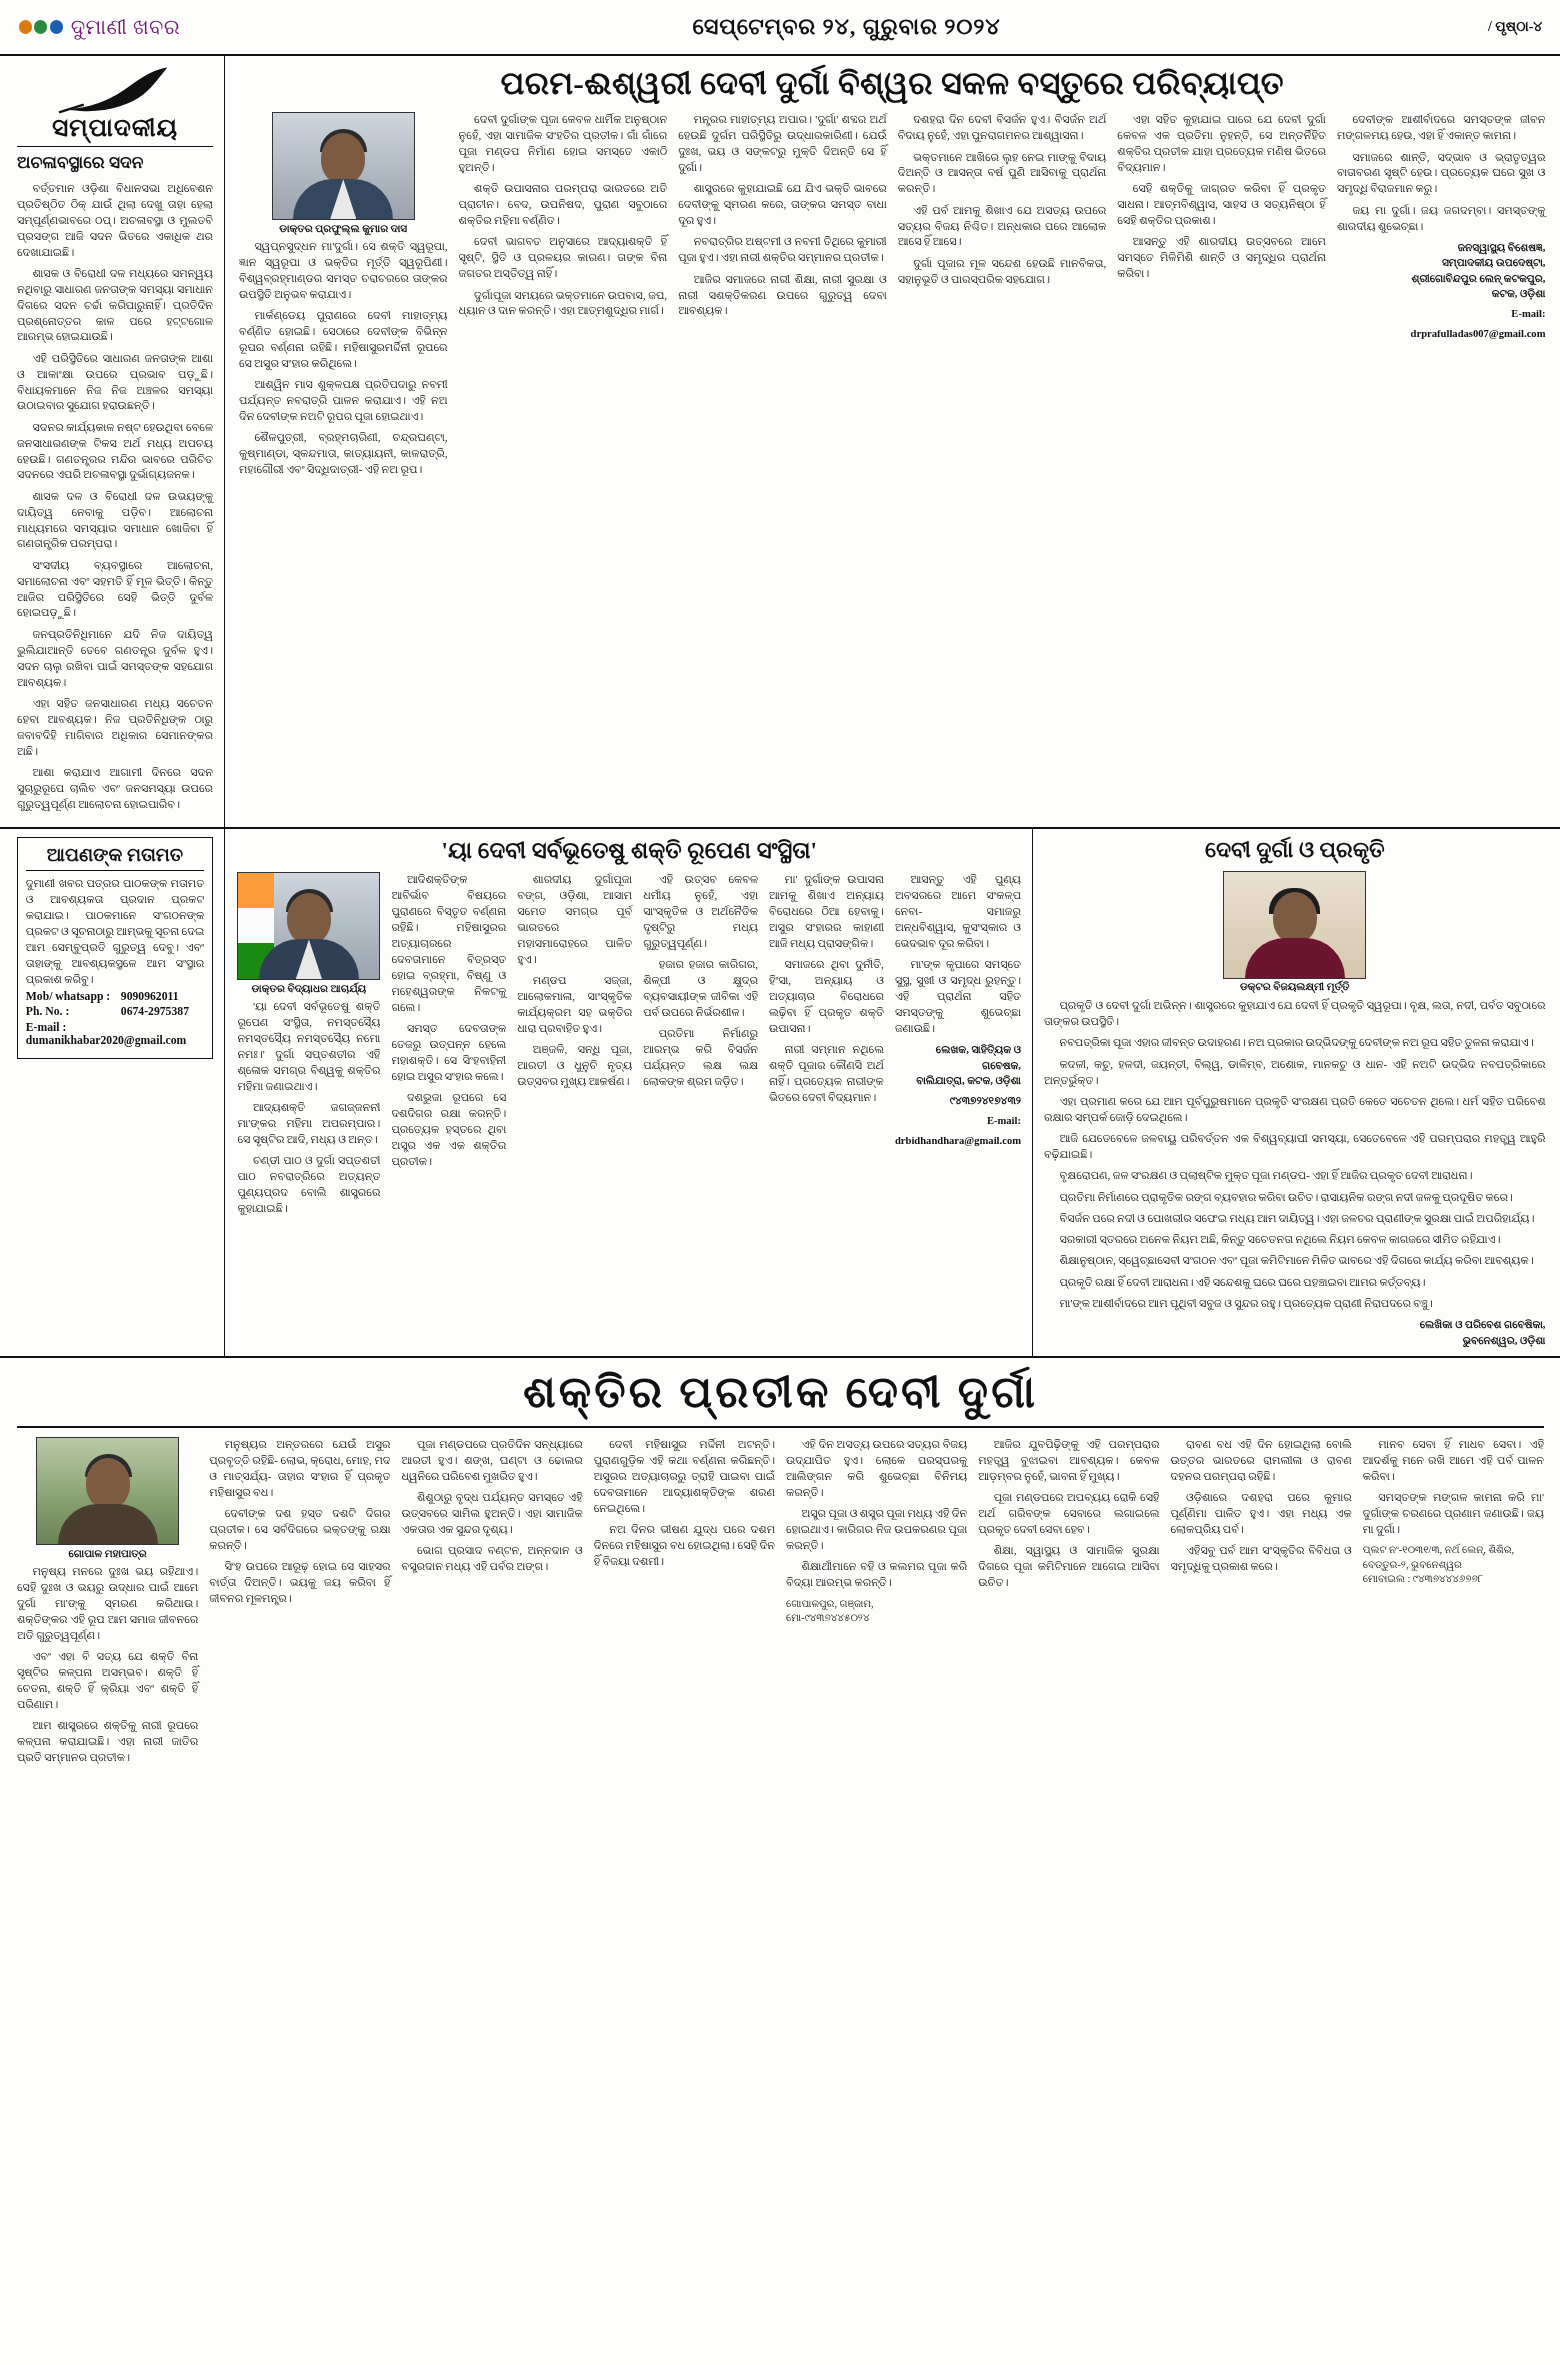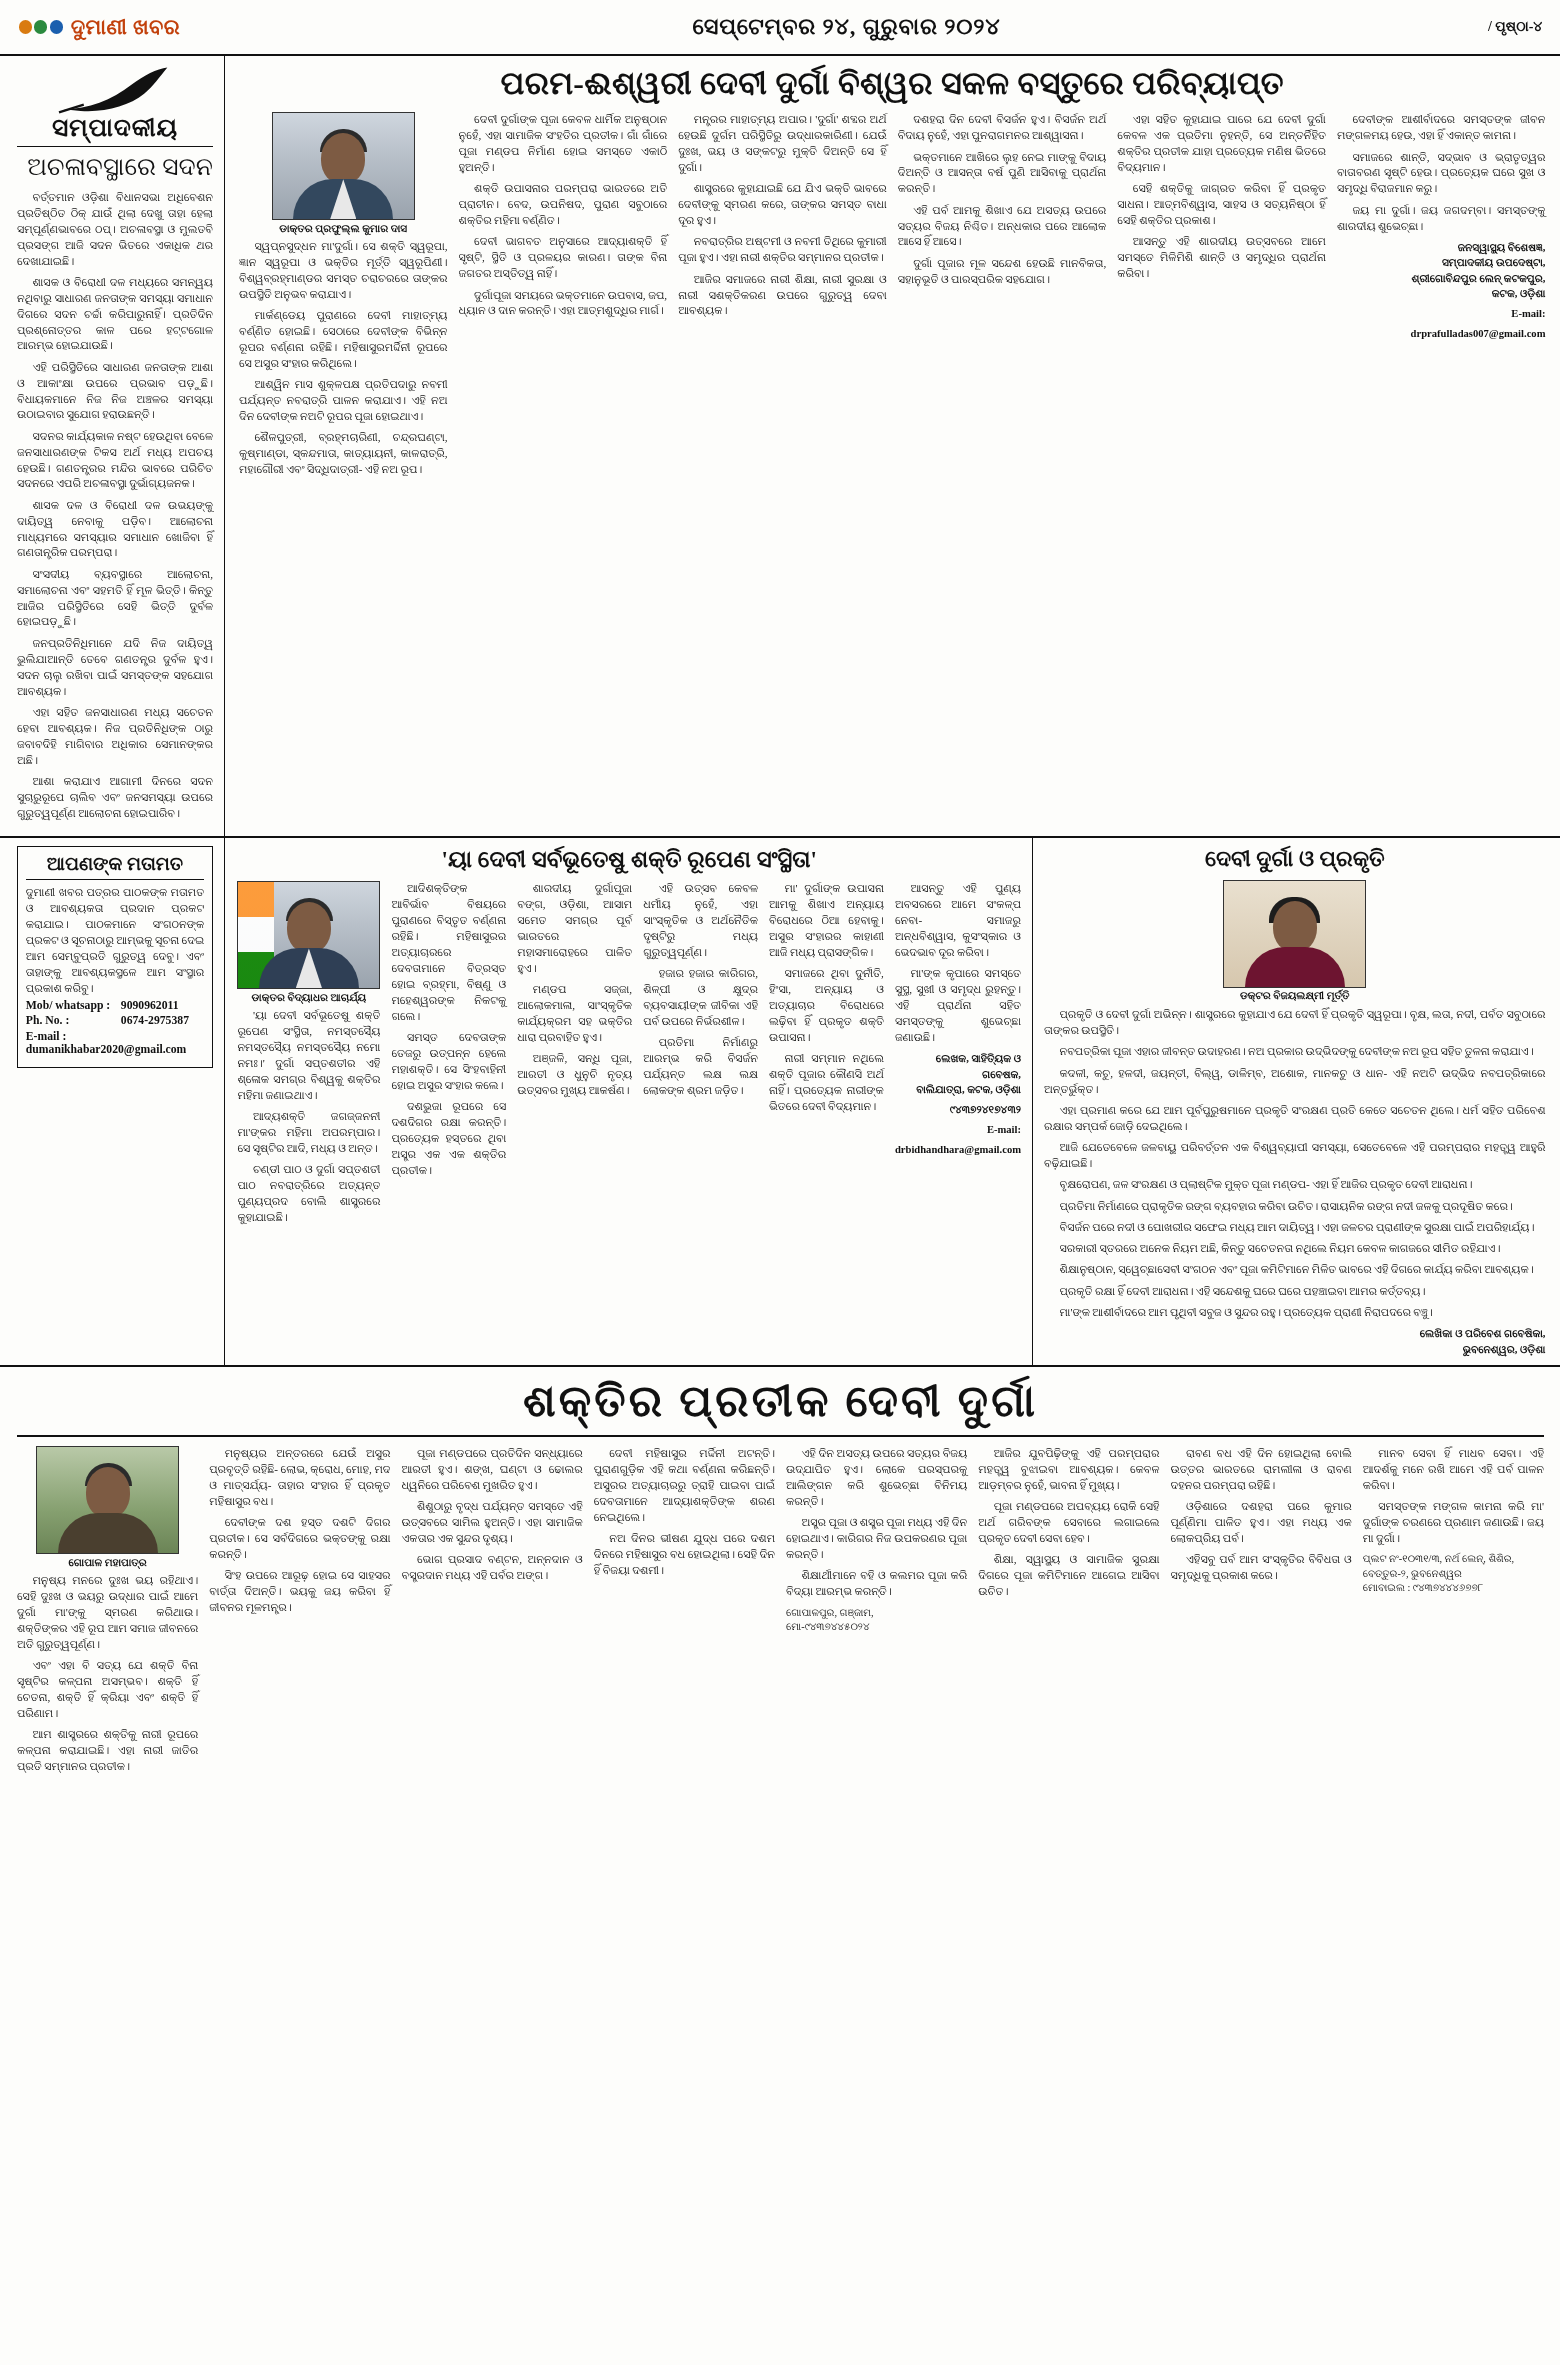--- a/index.html
+++ b/index.html
@@ -44,22 +44,22 @@
   }
   .dot {
     width: 13.2px; height: 13.2px; border-radius: 50%;
     display: inline-block;
   }
   .dot.d1 { background: #d97b10; }
   .dot.d2 { background: #2b8a3e; }
   .dot.d3 { background: #1b5fae; }
   .mast-name {
     font-size: 21px;
-    font-weight: bold;
-    color: #c2410c;
+    font-weight: normal;
+    color: #701a75;
     letter-spacing: 0.4px;
   }
   .mast-center {
     flex: 1;
     text-align: center;
     font-size: 22.5px;
     font-weight: bold;
     letter-spacing: 0.8px;
   }
   .mast-right {
@@ -103,23 +103,23 @@
   }
   .ed-title {
     font-size: 25px;
     font-weight: bold;
     letter-spacing: 0.8px;
     border-bottom: 1.6px solid #111;
     padding-bottom: 3.1px;
     display: block;
   }
   .ed-sub {
-    font-size: 25px;
-    font-weight: normal;
-    text-align: right;
+    font-size: 17px;
+    font-weight: bold;
+    text-align: left;
     margin: 6.2px 0 7.8px 0;
   }
 
   .headline-col {
     flex: 1;
     box-sizing: border-box;
     padding: 6.2px 15.5px 7.8px 14px;
   }
   .main-headline {
     font-size: 32px;

